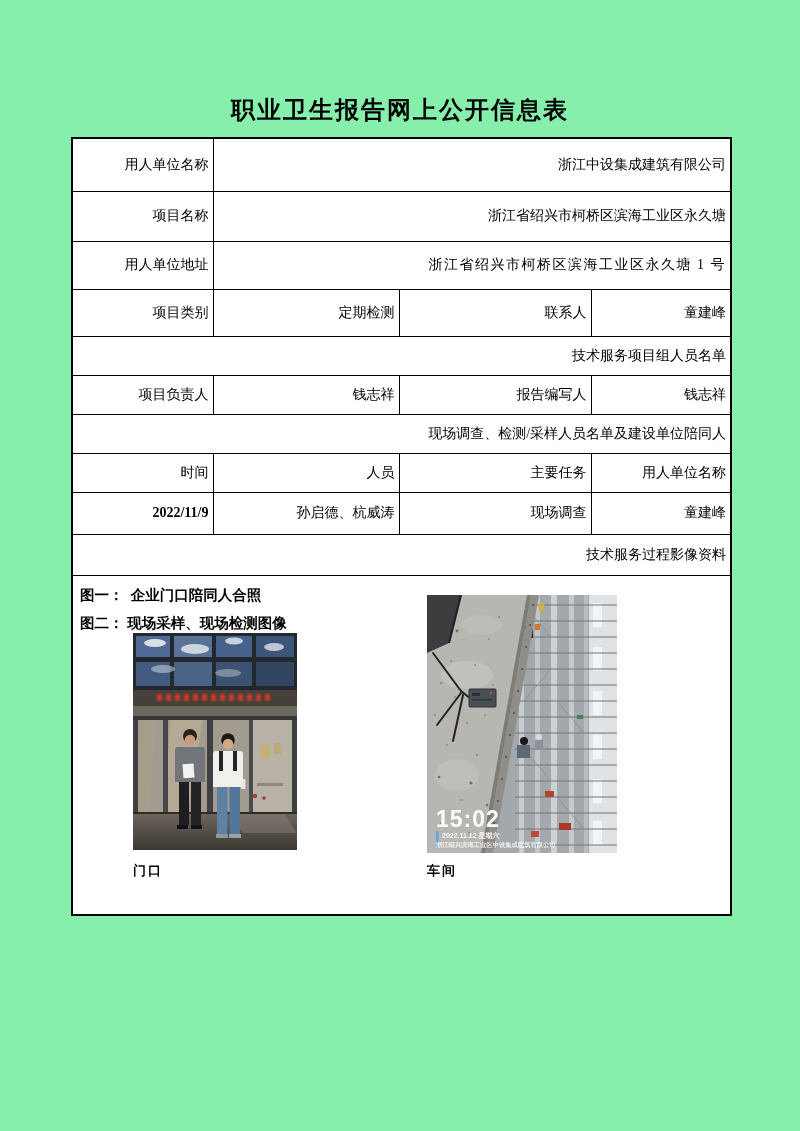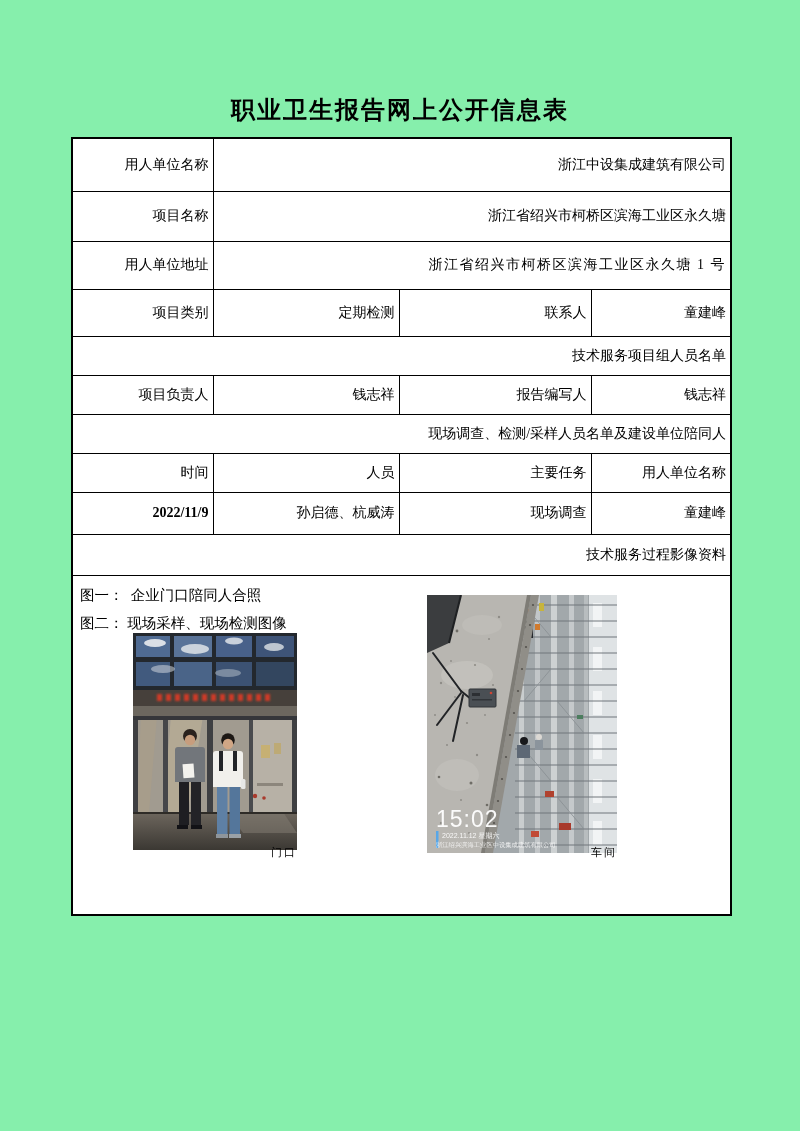--- a/index.html
+++ b/index.html
@@ -11,27 +11,27 @@
   table.main { position:absolute; left:71px; top:137px; width:659px;
                border-collapse:collapse; table-layout:fixed; border:2px solid #000; background:#fff; }
   td { border:1.5px solid #000; text-align:right; vertical-align:middle;
        font-size:14px; padding:10px 4px; overflow:hidden; }
   tr.r1 td{height:53px} tr.r2 td{height:50px} tr.r3 td{height:48px} tr.r4 td{height:47px}
   tr.r5 td{height:37px} tr.r6 td{height:37px} tr.r7 td{height:38px} tr.r8 td{height:38px}
   tr.r9 td{height:32px} tr.r10 td{height:42px} tr.r11 td{height:40px} tr.r12 td{height:41px}
   tr.r13 td{height:340px}
   .addr { letter-spacing:1.5px; }
   .date-cell { font-weight:bold; font-size:14px; }
-  .media-cell { position:relative; padding:0 !important; vertical-align:top; text-align:left; }
+  .media-cell { position:relative; padding:0 !important; vertical-align:top; text-align:left;font-weight:bold; }
   .fig-notes { padding:5px 0 0 7px; }
   .fig-note { white-space:pre; font-size:14.5px; line-height:28px; }
   .photo { position:absolute; display:block; }
   .photo-entrance { left:60px; top:57px; }
   .photo-workshop { left:354px; top:19px; }
-  .photo-caption { position:absolute; top:269px; text-align:right; font-size:11px; letter-spacing:2px; }
+  .photo-caption { position:absolute; top:286px; text-align:left; font-size:13px; letter-spacing:2px; }
   .caption-entrance { left:60px; width:164px; }
   .caption-workshop { left:354px; width:190px; }
 </style>
 </head>
 <body>
 
 <div class="page">
 
   <div class="doc-title">职业卫生报告网上公开信息表</div>
 

